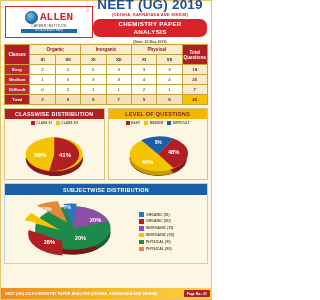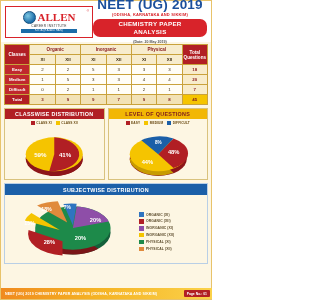--- a/index.html
+++ b/index.html
@@ -4,21 +4,21 @@
 <style>
   html,body{margin:0;padding:0;}
   body{width:212px;height:300px;background:#fff;font-family:"Liberation Sans",sans-serif;overflow:hidden;}
   .page{position:relative;width:212px;height:300px;background:#fdf6e3;box-sizing:border-box;border:1px solid #e8c36a;}
 
   
   .header{position:relative;height:41px;background:#ffffff;display:flex;align-items:center;}
   .logo-box{width:86px;height:30px;margin-left:4px;border:1px solid #d8232a;background:#fff;display:flex;flex-direction:column;align-items:center;justify-content:center;position:relative;}
   .logo-top{display:flex;align-items:center;gap:2px;}
   .logo-globe{width:11px;height:11px;border-radius:50%;background:radial-gradient(circle at 35% 35%,#7ec8e3,#1b6ca8 70%);border:1px solid #16507d;}
-  .logo-allen{font-weight:bold;font-size:11px;color:#d8232a;letter-spacing:0px;line-height:11px;font-family:Liberation Serif, serif;}
+  .logo-allen{font-weight:bold;font-size:11px;color:#d8232a;letter-spacing:0px;line-height:11px;font-family:Liberation Mono, monospace;}
   .logo-sub{font-size:3.2px;color:#333;letter-spacing:.3px;line-height:4px;text-align:center;}
   .logo-bar{width:56px;height:4px;background:#1b6ca8;margin-top:1px;font-size:2.6px;color:#fff;text-align:center;line-height:4px;letter-spacing:.2px;}
   .logo-reg{position:absolute;top:2px;right:3px;font-size:3px;color:#d8232a;}
 
   .title-wrap{flex:1;text-align:center;padding-right:4px;}
   .t-neet{font-size:13.5px;font-weight:bold;color:#1b4f9c;letter-spacing:.2px;line-height:14px;}
   .t-region{font-size:4px;font-weight:bold;color:#d8232a;letter-spacing:.2px;line-height:6px;}
   .t-ribbon{display:inline-block;background:#d8232a;color:#fff;font-size:6.2px;font-weight:bold;letter-spacing:.3px;padding:1px 9px;border-radius:7px;line-height:8px;margin-top:1px;}
   .t-date{font-size:3.6px;color:#555;font-weight:bold;line-height:6px;margin-top:.5px;}
 

